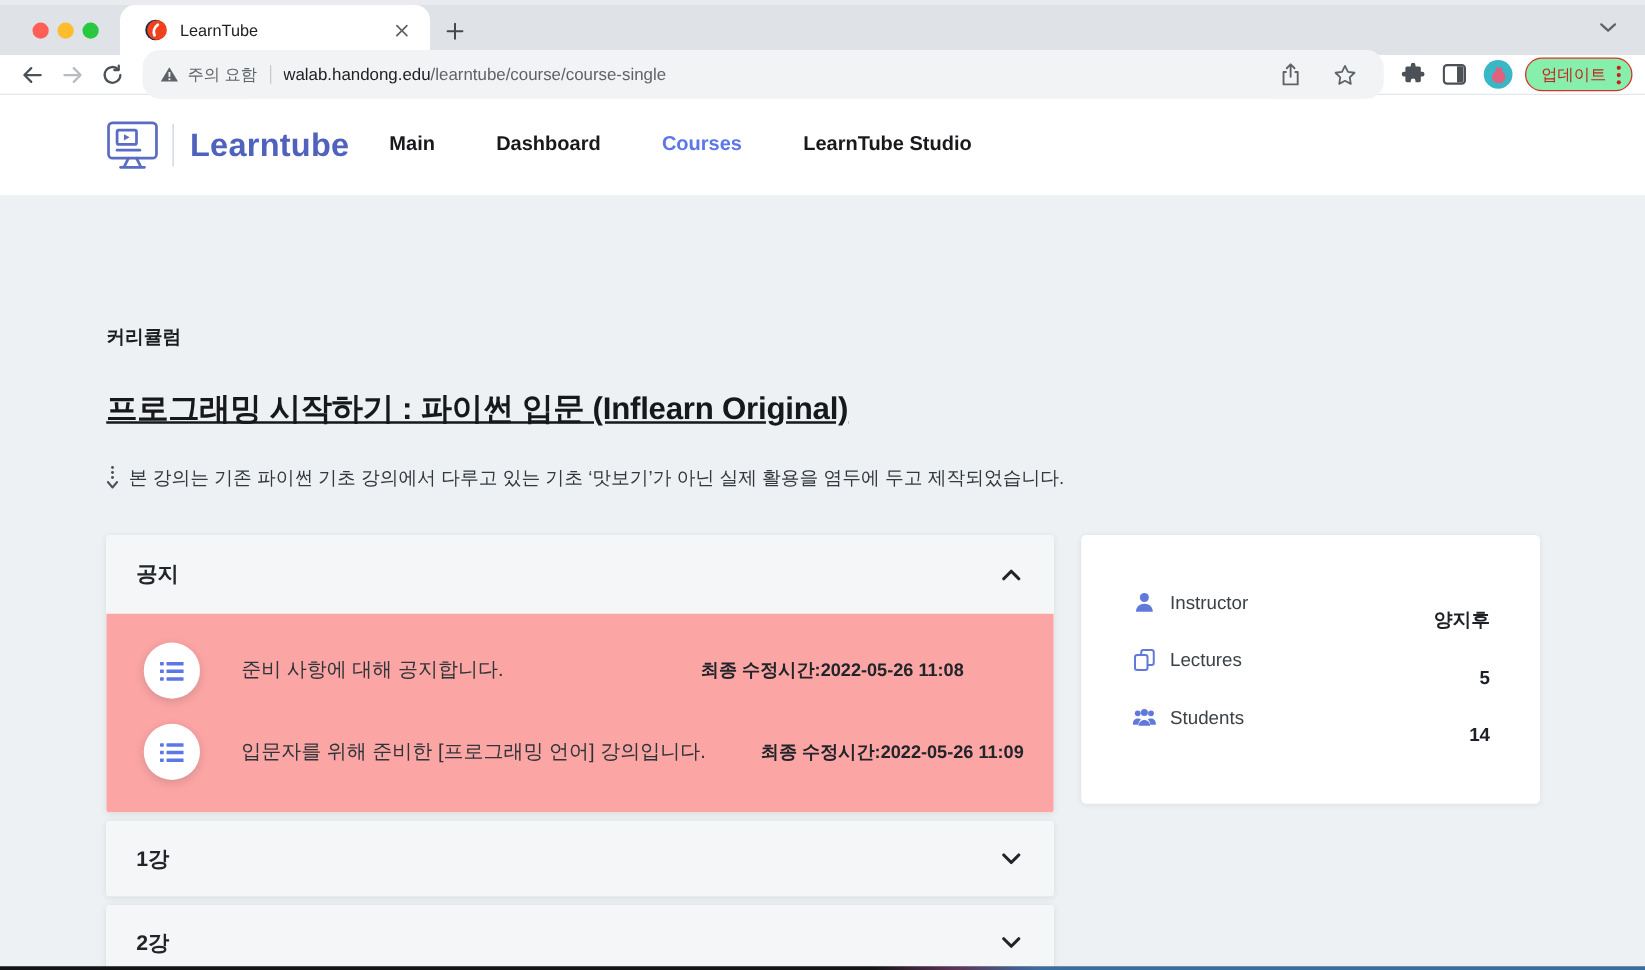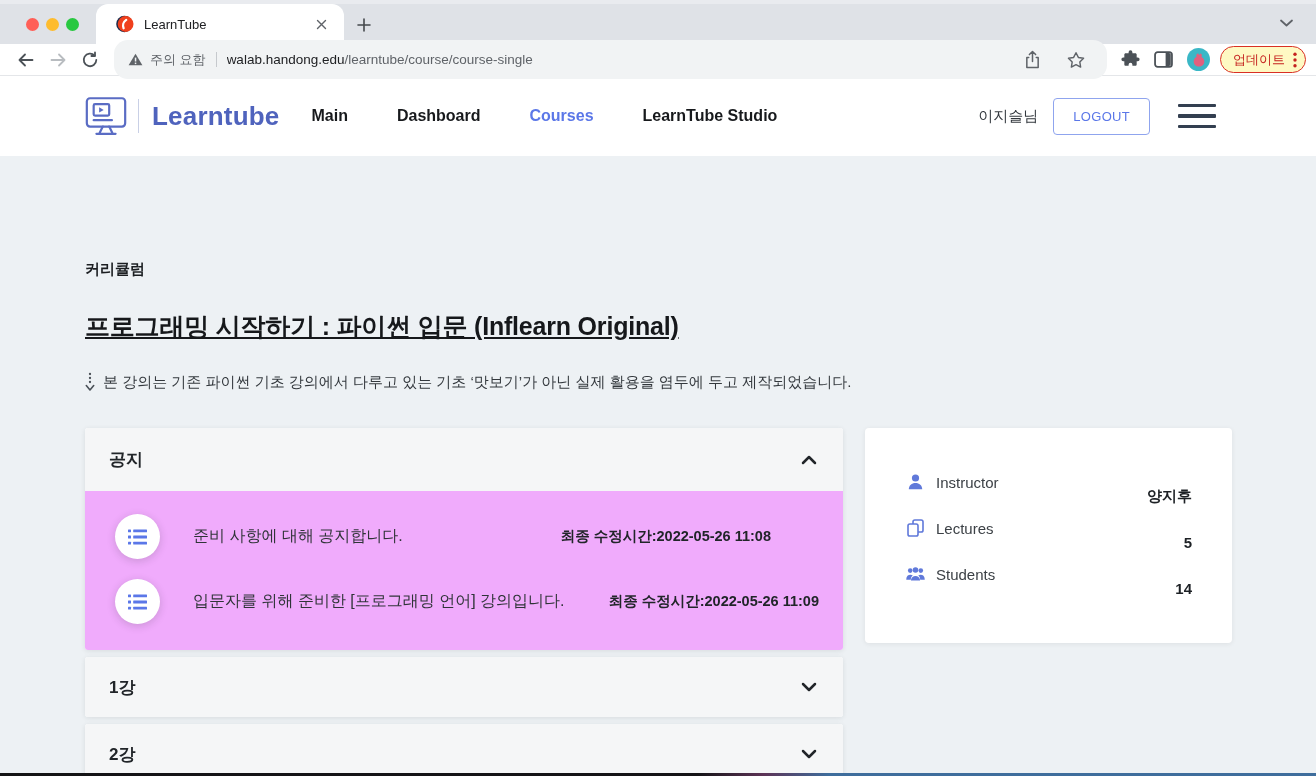--- a/index.html
+++ b/index.html
@@ -29,21 +29,21 @@
              align-items:center; padding:0 14px; margin:0 8px; font-size:13px; color:#5f6368; }
   .omni-warning-text { margin:0 4px 0 7px; font-size:13px; color:#5f6368; white-space:nowrap; }
   .omni-divider { width:1px; height:15px; background:#c6c9cd; margin:0 10px 0 6px; }
   .omni-url { font-size:13.5px; white-space:nowrap; overflow:hidden; }
   .omni-url .domain { color:#202124; }
   .omni-url .path { color:#5f6368; }
   .omni-actions { display:flex; align-items:center; gap:12px; margin-left:auto; padding-right:8px; }
   .toolbar-icons { display:flex; align-items:center; gap:14px; margin:0 6px; }
   .avatar { width:23px; height:23px; border-radius:50%; background:#3ab7c6; display:flex;
             align-items:center; justify-content:center; overflow:hidden; }
-  .update-pill { height:27px; border:1.5px solid #d93025; border-radius:14px; background:#fef9c3;
+  .update-pill { height:27px; border:1.5px solid #d93025; border-radius:14px; background:#86efac;
                  display:flex; align-items:center; gap:8px; padding:0 8px 0 12px; margin-left:4px; }
   .update-pill span { font-size:13px; color:#c5221f; white-space:nowrap; }
 
   
   .site-header { height:80px; background:#fff; display:flex; align-items:center;
                  padding:0 100px 0 85px; }
   .logo-group { display:flex; align-items:center; }
   .logo-divider { width:1px; height:34px; background:#c9d0e6; margin:0 13px 0 11px; }
   .logo-text { font-size:26px; font-weight:bold; color:#4f63bd; letter-spacing:.2px; }
   .main-nav { display:flex; align-items:center; gap:49px; margin-left:32px; }
@@ -66,21 +66,21 @@
 
   .columns { display:flex; margin-top:36px; align-items:flex-start; gap:22px; }
   .accordion { width:758px; }
   .acc-item { background:#fff; box-shadow:0 1px 5px rgba(33,37,41,.10); margin-bottom:7px;
               border-radius:3px; overflow:hidden; }
   .acc-header { height:63px; background:#f5f6f7; display:flex; align-items:center;
                 padding:0 26px 0 24px; cursor:pointer; }
   .acc-header.short { height:60px; }
   .acc-label { font-size:17px; font-weight:bold; color:#212529; }
   .acc-caret { margin-left:auto; display:flex; }
-  .acc-body { background:#f0abfc; padding:13px 0 16px; }
+  .acc-body { background:#fca5a5; padding:13px 0 16px; }
   .notice-row { display:flex; align-items:center; padding:10px 24px 10px 30px; }
   .notice-icon-wrap { width:45px; height:45px; border-radius:50%; background:#fff;
                       box-shadow:0 2px 8px rgba(33,37,41,.18); display:flex; align-items:center;
                       justify-content:center; flex:none; }
   .notice-text { margin-left:33px; font-size:16px; color:#2f3438; }
   .notice-ts { margin-left:auto; font-size:14.5px; font-weight:600; color:#212529; white-space:nowrap; }
   .notice-row.first .notice-ts { margin-right:48px; }
 
   .info-card { width:367px; background:#fff; border-radius:4px; box-shadow:0 1px 5px rgba(33,37,41,.08);
                padding:31px 40px 46px; }
@@ -221,29 +221,20 @@
     <span class="logo-text">Learntube</span>
   </div>
 
   <nav class="main-nav">
     <span class="nav-link">Main</span>
     <span class="nav-link">Dashboard</span>
     <span class="nav-link active">Courses</span>
     <span class="nav-link">LearnTube Studio</span>
   </nav>
 
-  <div class="header-right">
-    <span class="user-name">이지슬님</span>
-    <button class="logout-btn">LOGOUT</button>
-    <span class="hamburger">
-      <span></span>
-        <span></span>
-        <span></span>
-    </span>
-  </div>
 </div>
 
 <div class="page">
   <div class="content">
     <div class="breadcrumb">커리큘럼</div>
     <h1 class="course-title">프로그래밍 시작하기 : 파이썬 입문 (Inflearn Original)</h1>
     <div class="course-desc">
       <span style="display:flex;">
         <svg width="10" height="20" viewBox="0 0 10 20">
             <circle cx="5" cy="2" r="1.15" fill="#495057"></circle>

